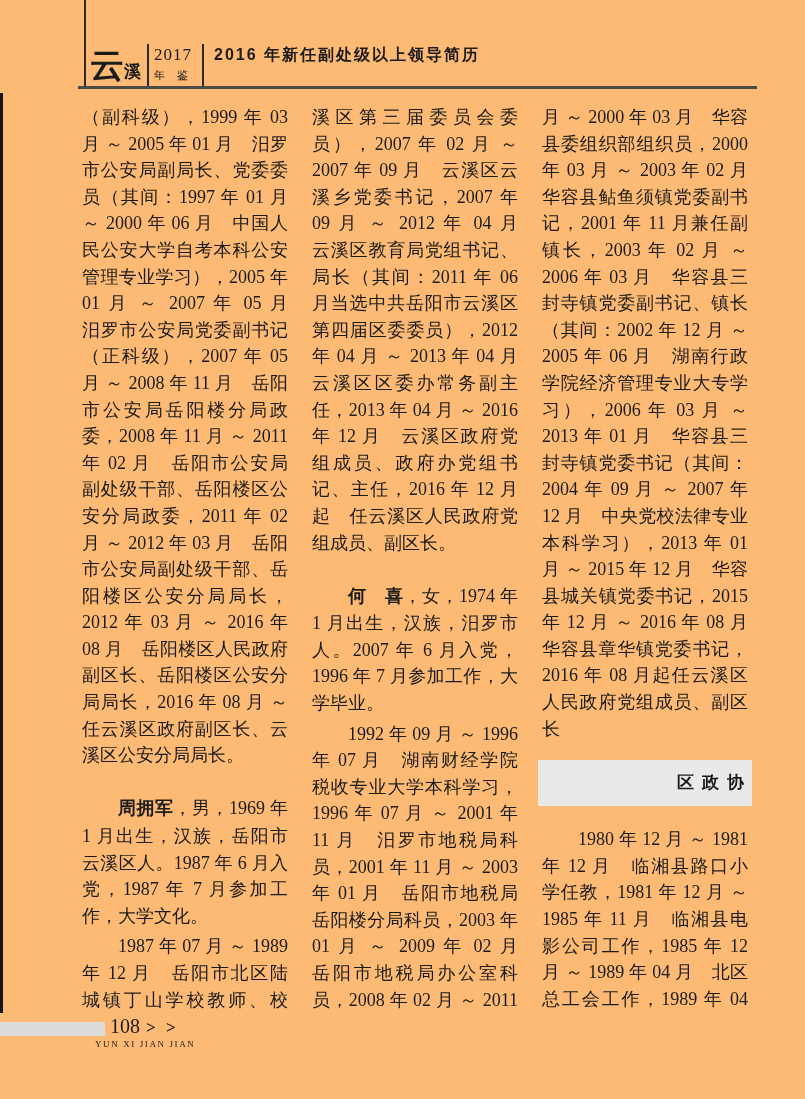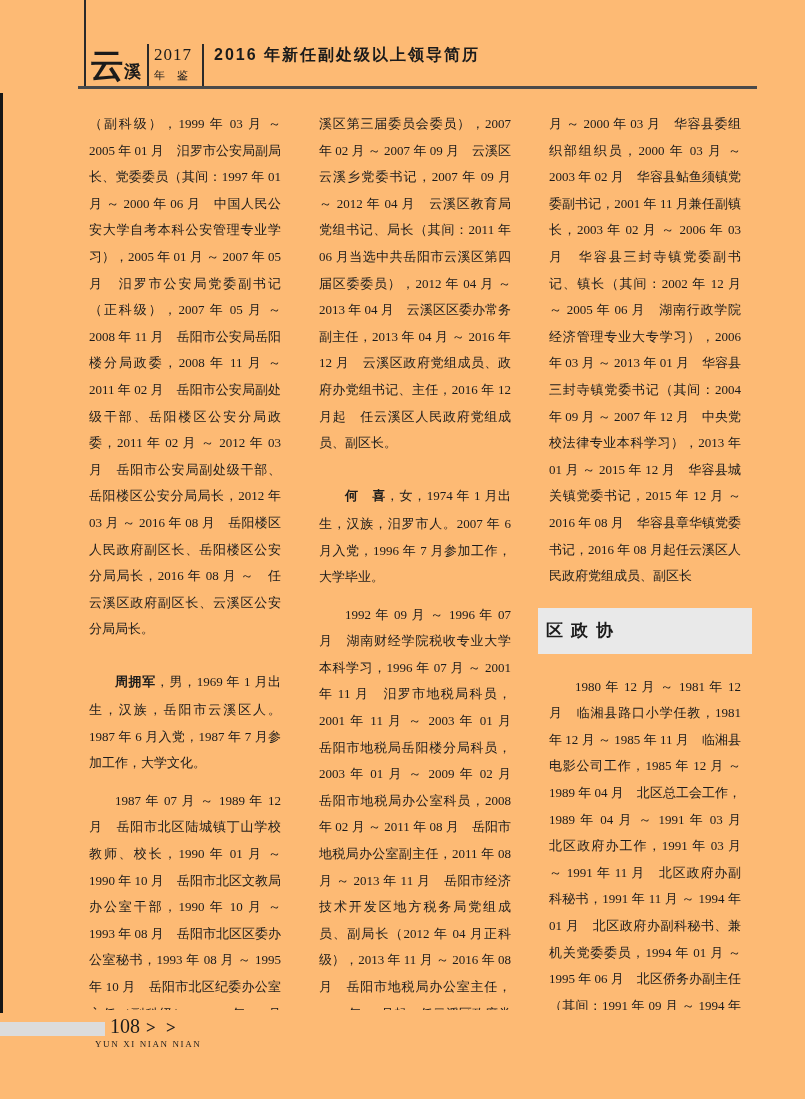--- a/index.html
+++ b/index.html
@@ -25,29 +25,29 @@
     position:absolute; left:214px; top:44px; margin:0;
     font-family:"Liberation Sans","DejaVu Sans",sans-serif;
     font-size:16px; font-weight:bold; letter-spacing:2px; line-height:22px;
   }
   .header-rule { position:absolute; left:78px; top:86px; width:679px; height:3px; background:#4a4a4a; }
 
   
   .col { position:absolute; top:100px; width:214px; height:910px; overflow:hidden; }
   .col-1 { left:78px; } .col-2 { left:308px; } .col-3 { left:538px; }
   .para {
-    margin:11px; font-size:13px; line-height:26.6px;
+    margin:4px; font-size:18px; line-height:26.6px;
     text-align:justify; text-justify:inter-ideograph;
   }
   .para.indent { text-indent:2em; }
   .para.gap { margin-top:26.6px; }
   .pname { font-family:Liberation Mono, monospace; font-weight:bold; }
   .section-box {
     background:var(--box-bg,#e9e9e9); height:46px; line-height:46px;
-    margin:18px 0 20px 0; text-align:left;
+    margin:18px 0 20px 0; text-align:right;
     font-family:"Liberation Sans","DejaVu Sans",sans-serif;
     font-size:17px; font-weight:bold; letter-spacing:8px; text-indent:8px;
   }
 
   
   .footer-bar { position:absolute; left:0; top:1022px; width:105px; height:14px; background:var(--bar-bg,#dcdcdc); }
   .footer-nums { position:absolute; left:110px; top:1014px; font-size:20px; line-height:24px; white-space:nowrap; }
   .footer-nums .arrows { font-weight:bold; font-size:17px; letter-spacing:3px; margin-left:6px; }
   .footer-roman { position:absolute; left:95px; top:1039px; font-size:9px; letter-spacing:1.6px; }
 </style>
@@ -88,14 +88,14 @@
         <p class="para">月 ～ 2000 年 03 月　华容县委组织部组织员，2000 年 03 月 ～ 2003 年 02 月　华容县鲇鱼须镇党委副书记，2001 年 11 月兼任副镇长，2003 年 02 月 ～ 2006 年 03 月　华容县三封寺镇党委副书记、镇长（其间：2002 年 12 月 ～ 2005 年 06 月　湖南行政学院经济管理专业大专学习），2006 年 03 月 ～ 2013 年 01 月　华容县三封寺镇党委书记（其间：2004 年 09 月 ～ 2007 年 12 月　中央党校法律专业本科学习），2013 年 01 月 ～ 2015 年 12 月　华容县城关镇党委书记，2015 年 12 月 ～ 2016 年 08 月　华容县章华镇党委书记，2016 年 08 月起任云溪区人民政府党组成员、副区长</p>
         <div class="section-box">区政协</div>
         <p class="para indent">1980 年 12 月 ～ 1981 年 12 月　临湘县路口小学任教，1981 年 12 月 ～ 1985 年 11 月　临湘县电影公司工作，1985 年 12 月 ～ 1989 年 04 月　北区总工会工作，1989 年 04 月 ～ 1991 年 03 月　北区政府办工作，1991 年 03 月 ～ 1991 年 11 月　北区政府办副科秘书，1991 年 11 月 ～ 1994 年 01 月　北区政府办副科秘书、兼机关党委委员，1994 年 01 月 ～ 1995 年 06 月　北区侨务办副主任（其间：1991 年 09 月 ～ 1994 年 07 月　武汉大学经济贸易专业学习），1995 年 06 月 ～ 1995 年 11 月　北区政府办党组成员、副主任，1995 年 11 月—1996 年 06 月　北区水电农机局党组成员、副局长（正科），1996 年 06 月 ～ 1998</p>
       </div>
   </main>
 
   <div class="footer-bar"></div>
   <div class="footer-nums">
     <span>108</span><span class="arrows">&gt; &gt;</span>
   </div>
-  <div class="footer-roman">YUN XI NIAN NIAN</div>
+  <div class="footer-roman">YUN XI JIAN JIAN</div>
 </div>
 
 </body></html>

